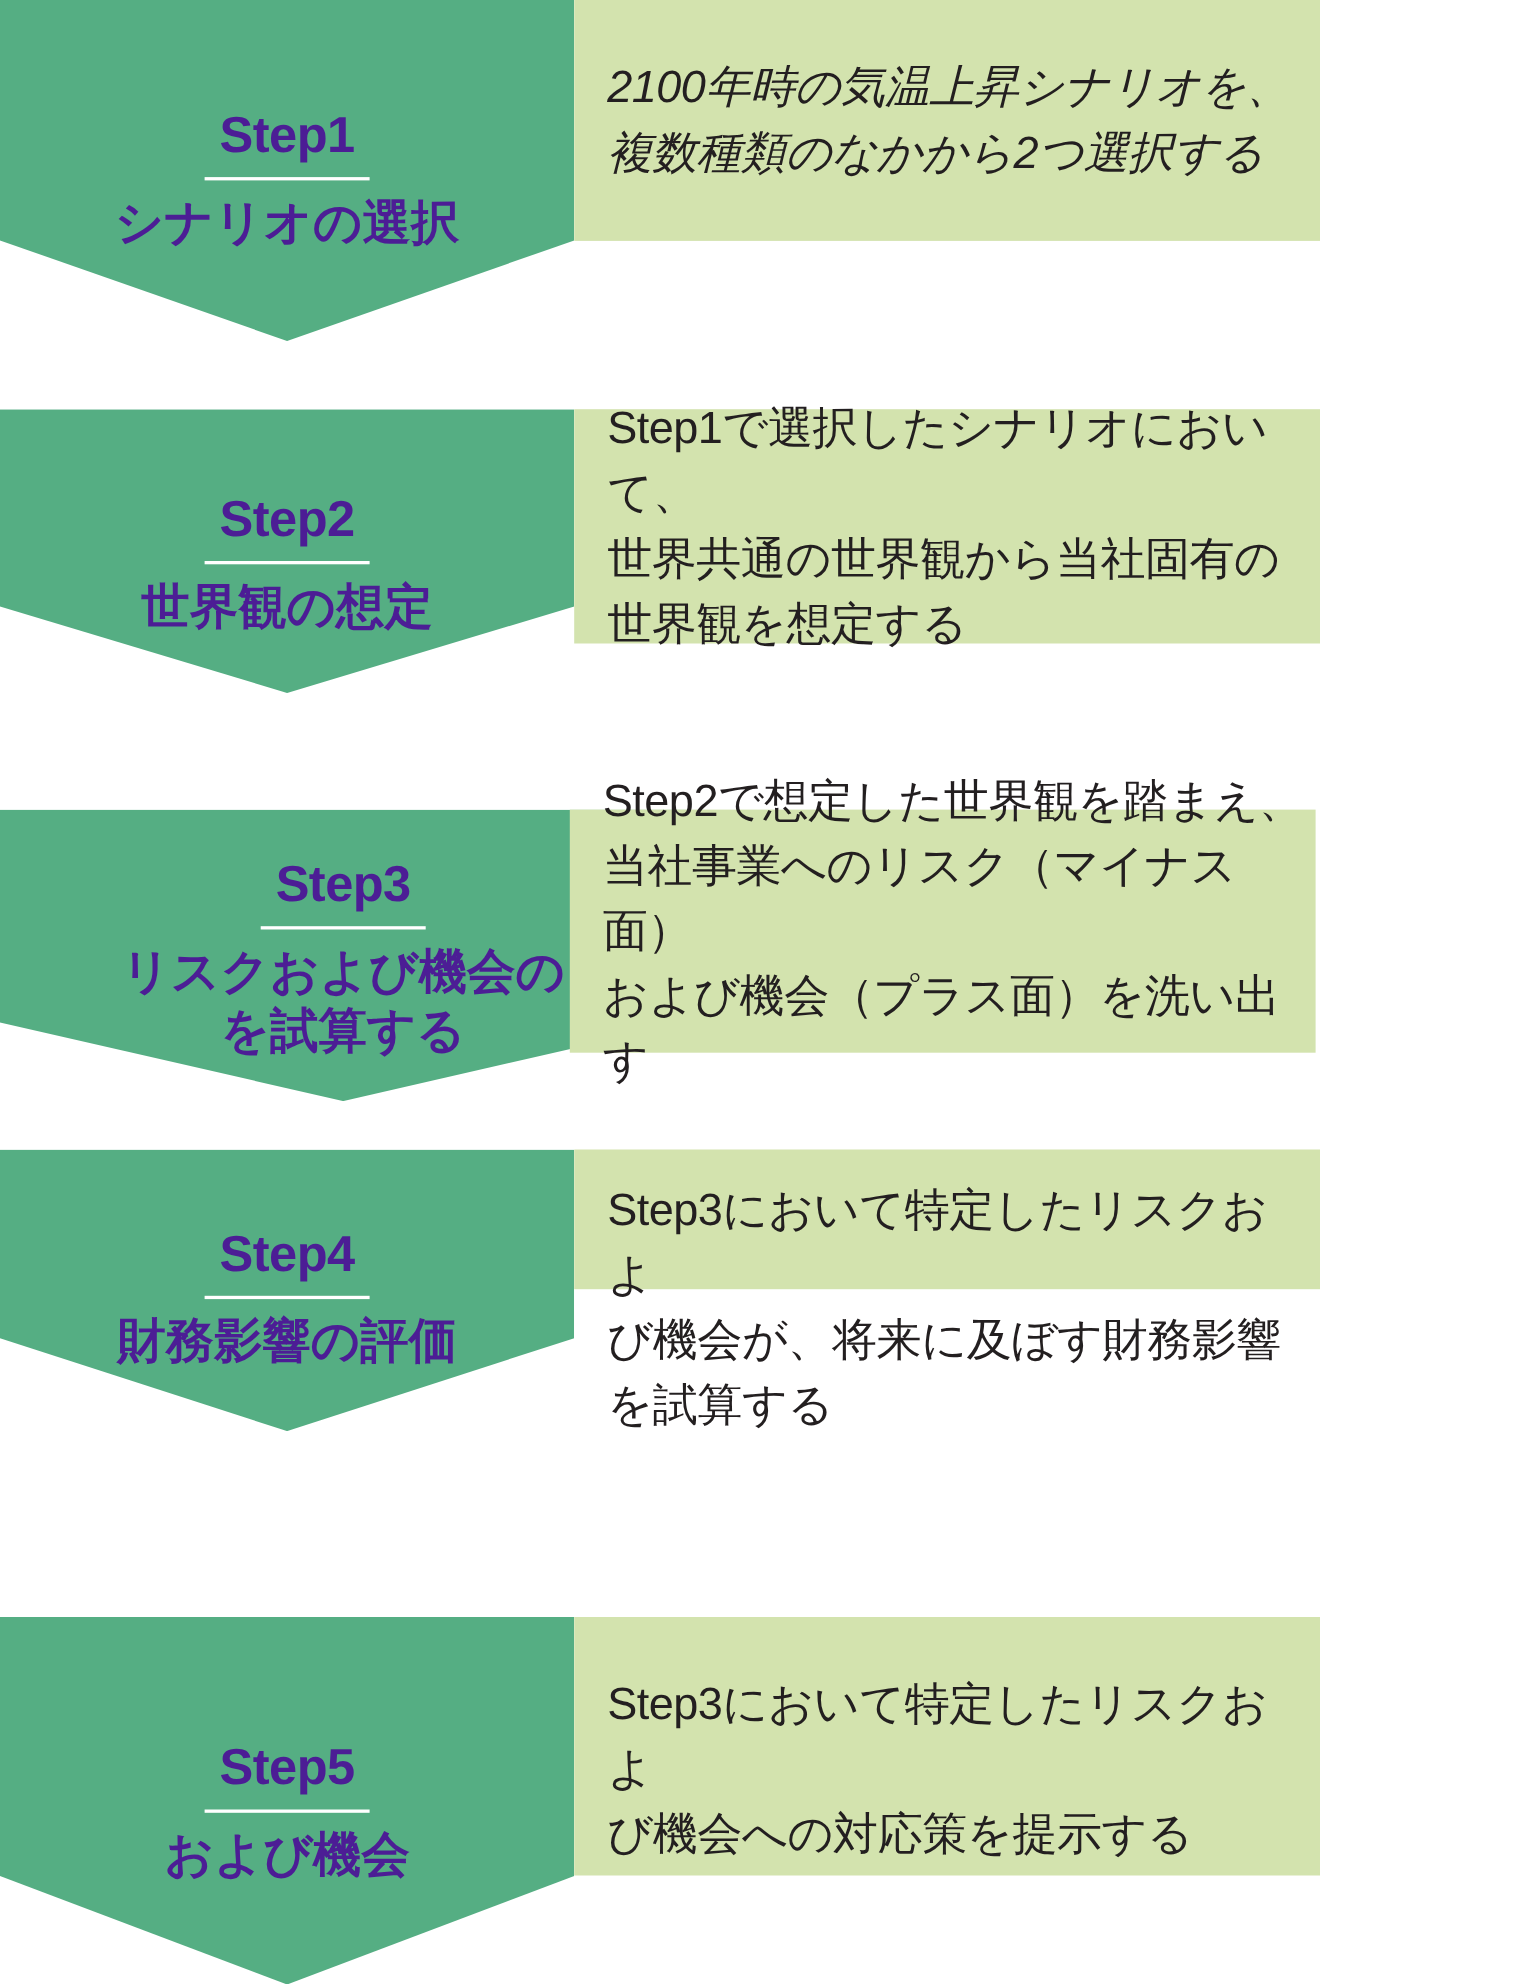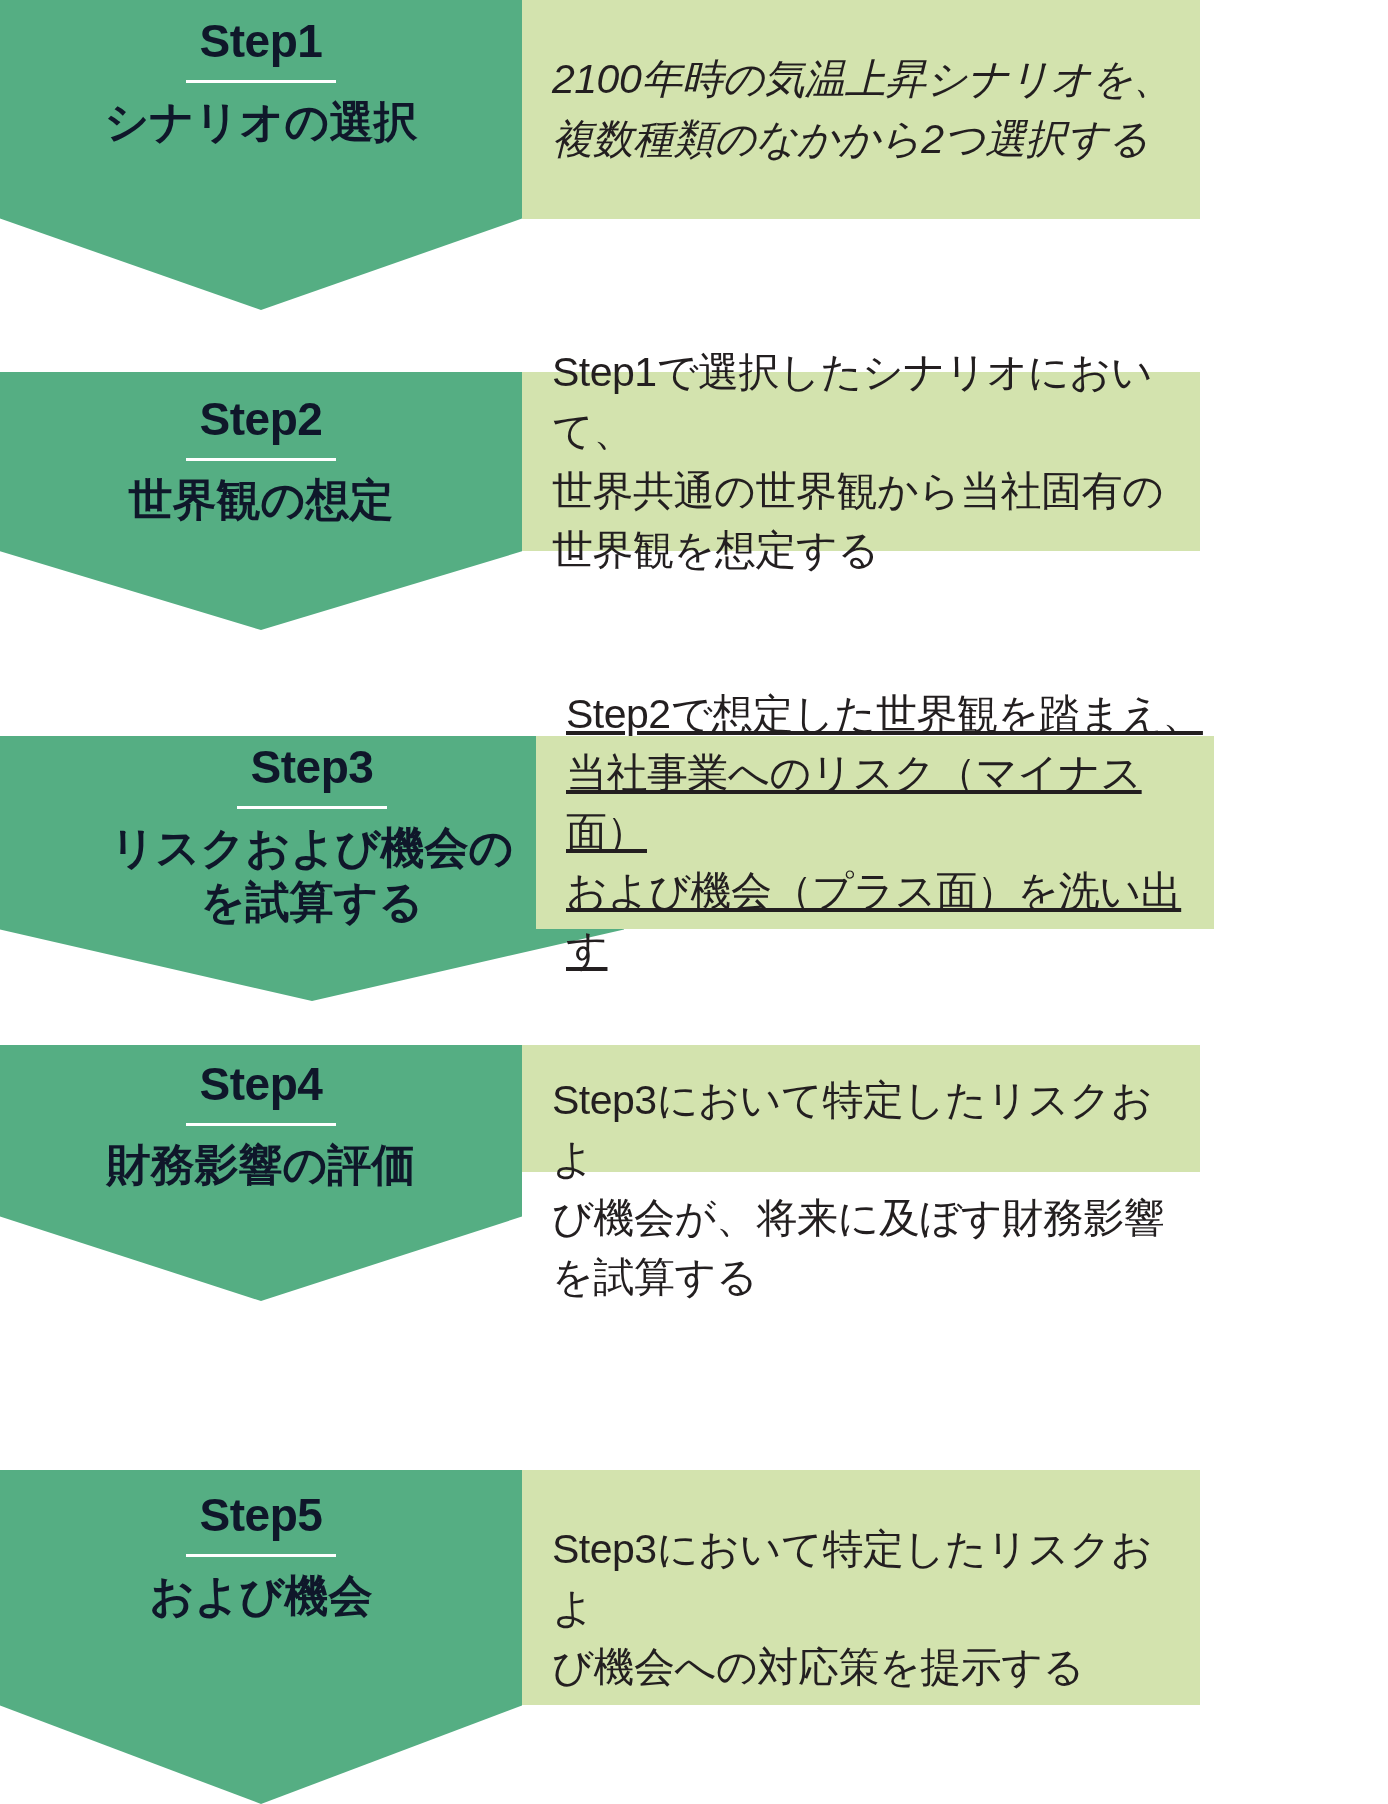--- a/index.html
+++ b/index.html
@@ -26,26 +26,26 @@
     left: 0;
     width: 1388px;
   }
 
   
   .arrow-block {
     position: absolute;
     left: 0;
     top: 0;
     background: #55ae83;
-    color: #0f172a;
+    color: #4c1d95;
     box-sizing: border-box;
     display: flex;
     flex-direction: column;
     align-items: center;
-    justify-content: flex-start;
+    justify-content: center;
   }
   .arrow-block.clip-point {
     -webkit-clip-path: polygon(0 0, 100% 0, 100% var(--flat), 50% 100%, 0 var(--flat));
     clip-path: polygon(0 0, 100% 0, 100% var(--flat), 50% 100%, 0 var(--flat));
   }
 
   .step-label {
     font-weight: bold;
     font-size: 46px;
     line-height: 1;
@@ -105,35 +105,35 @@
 複数種類のなかから2つ選択する</div>
     </div>
   </div>
 
   <div class="step-row" style="top:372px; height:258px;">
     <div class="arrow-block clip-point" style="--flat:69.5%; width:522px; height:258px; padding-top:24px;">
       <div class="step-label">Step2</div>
       <div class="rule"></div>
       <div class="step-title">世界観の想定</div>
     </div>
-    <div class="desc-block" style="left:522px; top:0px; width:678px; height:179px;">
+    <div class="desc-block" style="left:522px; top:0px; width:678px; height:213px;">
       <div class="desc-text">Step1で選択したシナリオにおいて、
 世界共通の世界観から当社固有の
 世界観を想定する</div>
     </div>
   </div>
 
   <div class="step-row" style="top:736px; height:265px;">
     <div class="arrow-block clip-point" style="--flat:73%; width:624px; height:265px; padding-top:8px;">
       <div class="step-label">Step3</div>
       <div class="rule"></div>
       <div class="step-title">リスクおよび機会の
 を試算する</div>
     </div>
-    <div class="desc-block" style="left:536px; top:0px; width:678px; height:193px;text-decoration:underline;">
+    <div class="desc-block" style="left:518px; top:0px; width:678px; height:221px;">
       <div class="desc-text">Step2で想定した世界観を踏まえ、
 当社事業へのリスク（マイナス面）
 および機会（プラス面）を洗い出す</div>
     </div>
   </div>
 
   <div class="step-row" style="top:1045px; height:256px;">
     <div class="arrow-block clip-point" style="--flat:67%; width:522px; height:256px; padding-top:16px;">
       <div class="step-label">Step4</div>
       <div class="rule"></div>

